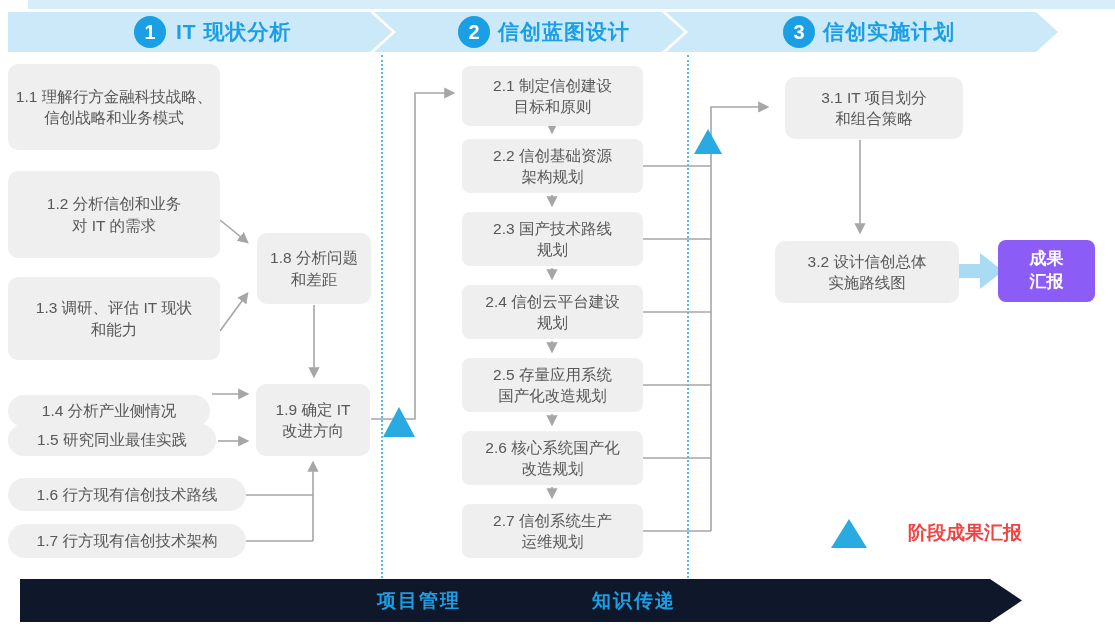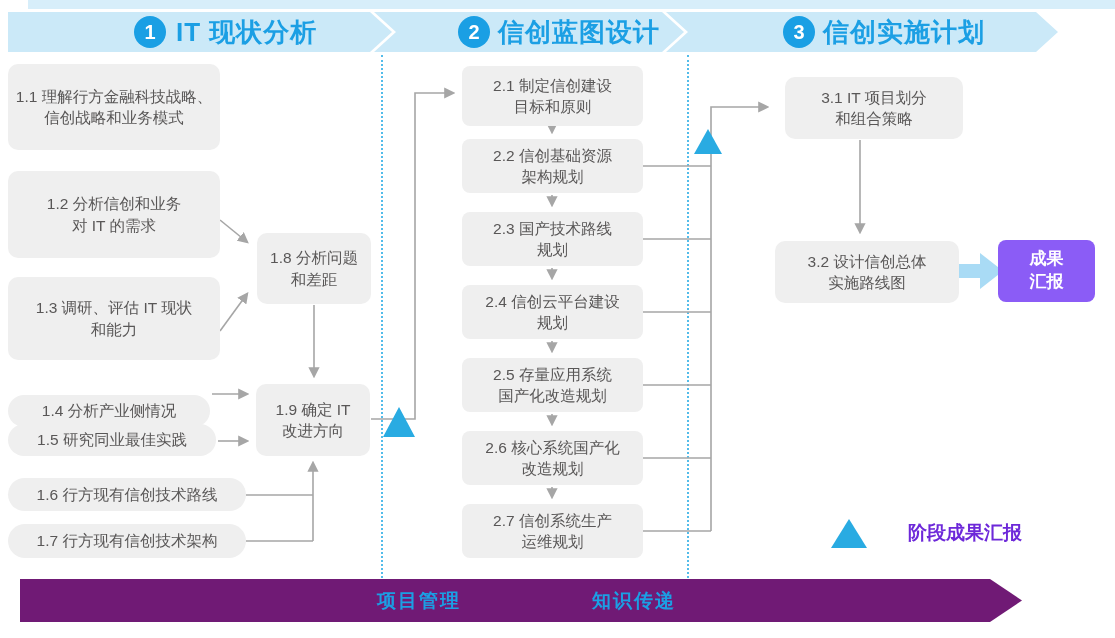--- a/index.html
+++ b/index.html
@@ -5,36 +5,36 @@
   html,body{margin:0;padding:0;background:#fff;}
   #canvas{position:relative;width:1115px;height:638px;background:#fff;overflow:hidden;
           font-family:"Liberation Sans","DejaVu Sans",sans-serif;}
   
   .topstrip{position:absolute;left:28px;top:0;width:1087px;height:9px;background:#D7EEFA;}
   .banner{position:absolute;top:12px;height:40px;background:#CBE9F8;display:flex;align-items:center;}
   .banner-tip{clip-path:polygon(0 0,calc(100% - 22px) 0,100% 50%,calc(100% - 22px) 100%,0 100%);}
   .banner-notch{clip-path:polygon(0 0,calc(100% - 22px) 0,100% 50%,calc(100% - 22px) 100%,0 100%,22px 50%);}
   .pcircle{position:absolute;top:4px;width:32px;height:32px;border-radius:50%;background:#1A9FE4;
            color:#fff;font-weight:bold;font-size:20px;display:flex;align-items:center;justify-content:center;}
-  .ptitle{position:absolute;top:0;height:56px;line-height:40px;color:#1B9FE4;font-weight:bold;font-size:26px;letter-spacing:1px;}
+  .ptitle{position:absolute;top:0;height:56px;line-height:40px;color:#1B9FE4;font-weight:bold;font-size:21px;letter-spacing:1px;}
   
   .bx{position:absolute;background:#EFEFEF;border-radius:10px;display:flex;flex-direction:column;
       align-items:center;justify-content:center;color:#595757;font-size:15.5px;line-height:1.38;text-align:center;}
   .pill{border-radius:17px;}
   .mid{border-radius:8px;}
   
   .result{position:absolute;background:#8b5cf6;border-radius:8px;display:flex;flex-direction:column;
           align-items:center;justify-content:center;color:#fff;font-weight:bold;font-size:17px;line-height:1.35;text-align:center;}
   
   .dotline{position:absolute;top:55px;height:523px;width:0;border-left:2px dotted #53BCEA;}
   
   .tri{position:absolute;width:0;height:0;border-style:solid;border-color:transparent;}
-  .legend-label{position:absolute;color:#6d28d9;font-weight:bold;font-size:19px;padding-left:32px;}
+  .legend-label{position:absolute;color:#ef4444;font-weight:bold;font-size:19px;padding-left:32px;}
   
-  .footer{position:absolute;left:20px;top:579px;width:1002px;height:43px;background:#701a75;
+  .footer{position:absolute;left:20px;top:579px;width:1002px;height:43px;background:#0f172a;
           clip-path:polygon(0 0,calc(100% - 32px) 0,100% 50%,calc(100% - 32px) 100%,0 100%);}
   .ftext{position:absolute;top:0;height:43px;line-height:43px;color:#1B9FE4;font-weight:bold;font-size:19px;letter-spacing:2px;}
   svg.overlay{position:absolute;left:0;top:0;pointer-events:none;}
 </style>
 </head>
 <body>
 
 <div id="canvas">
 
   <div class="topstrip"></div>

